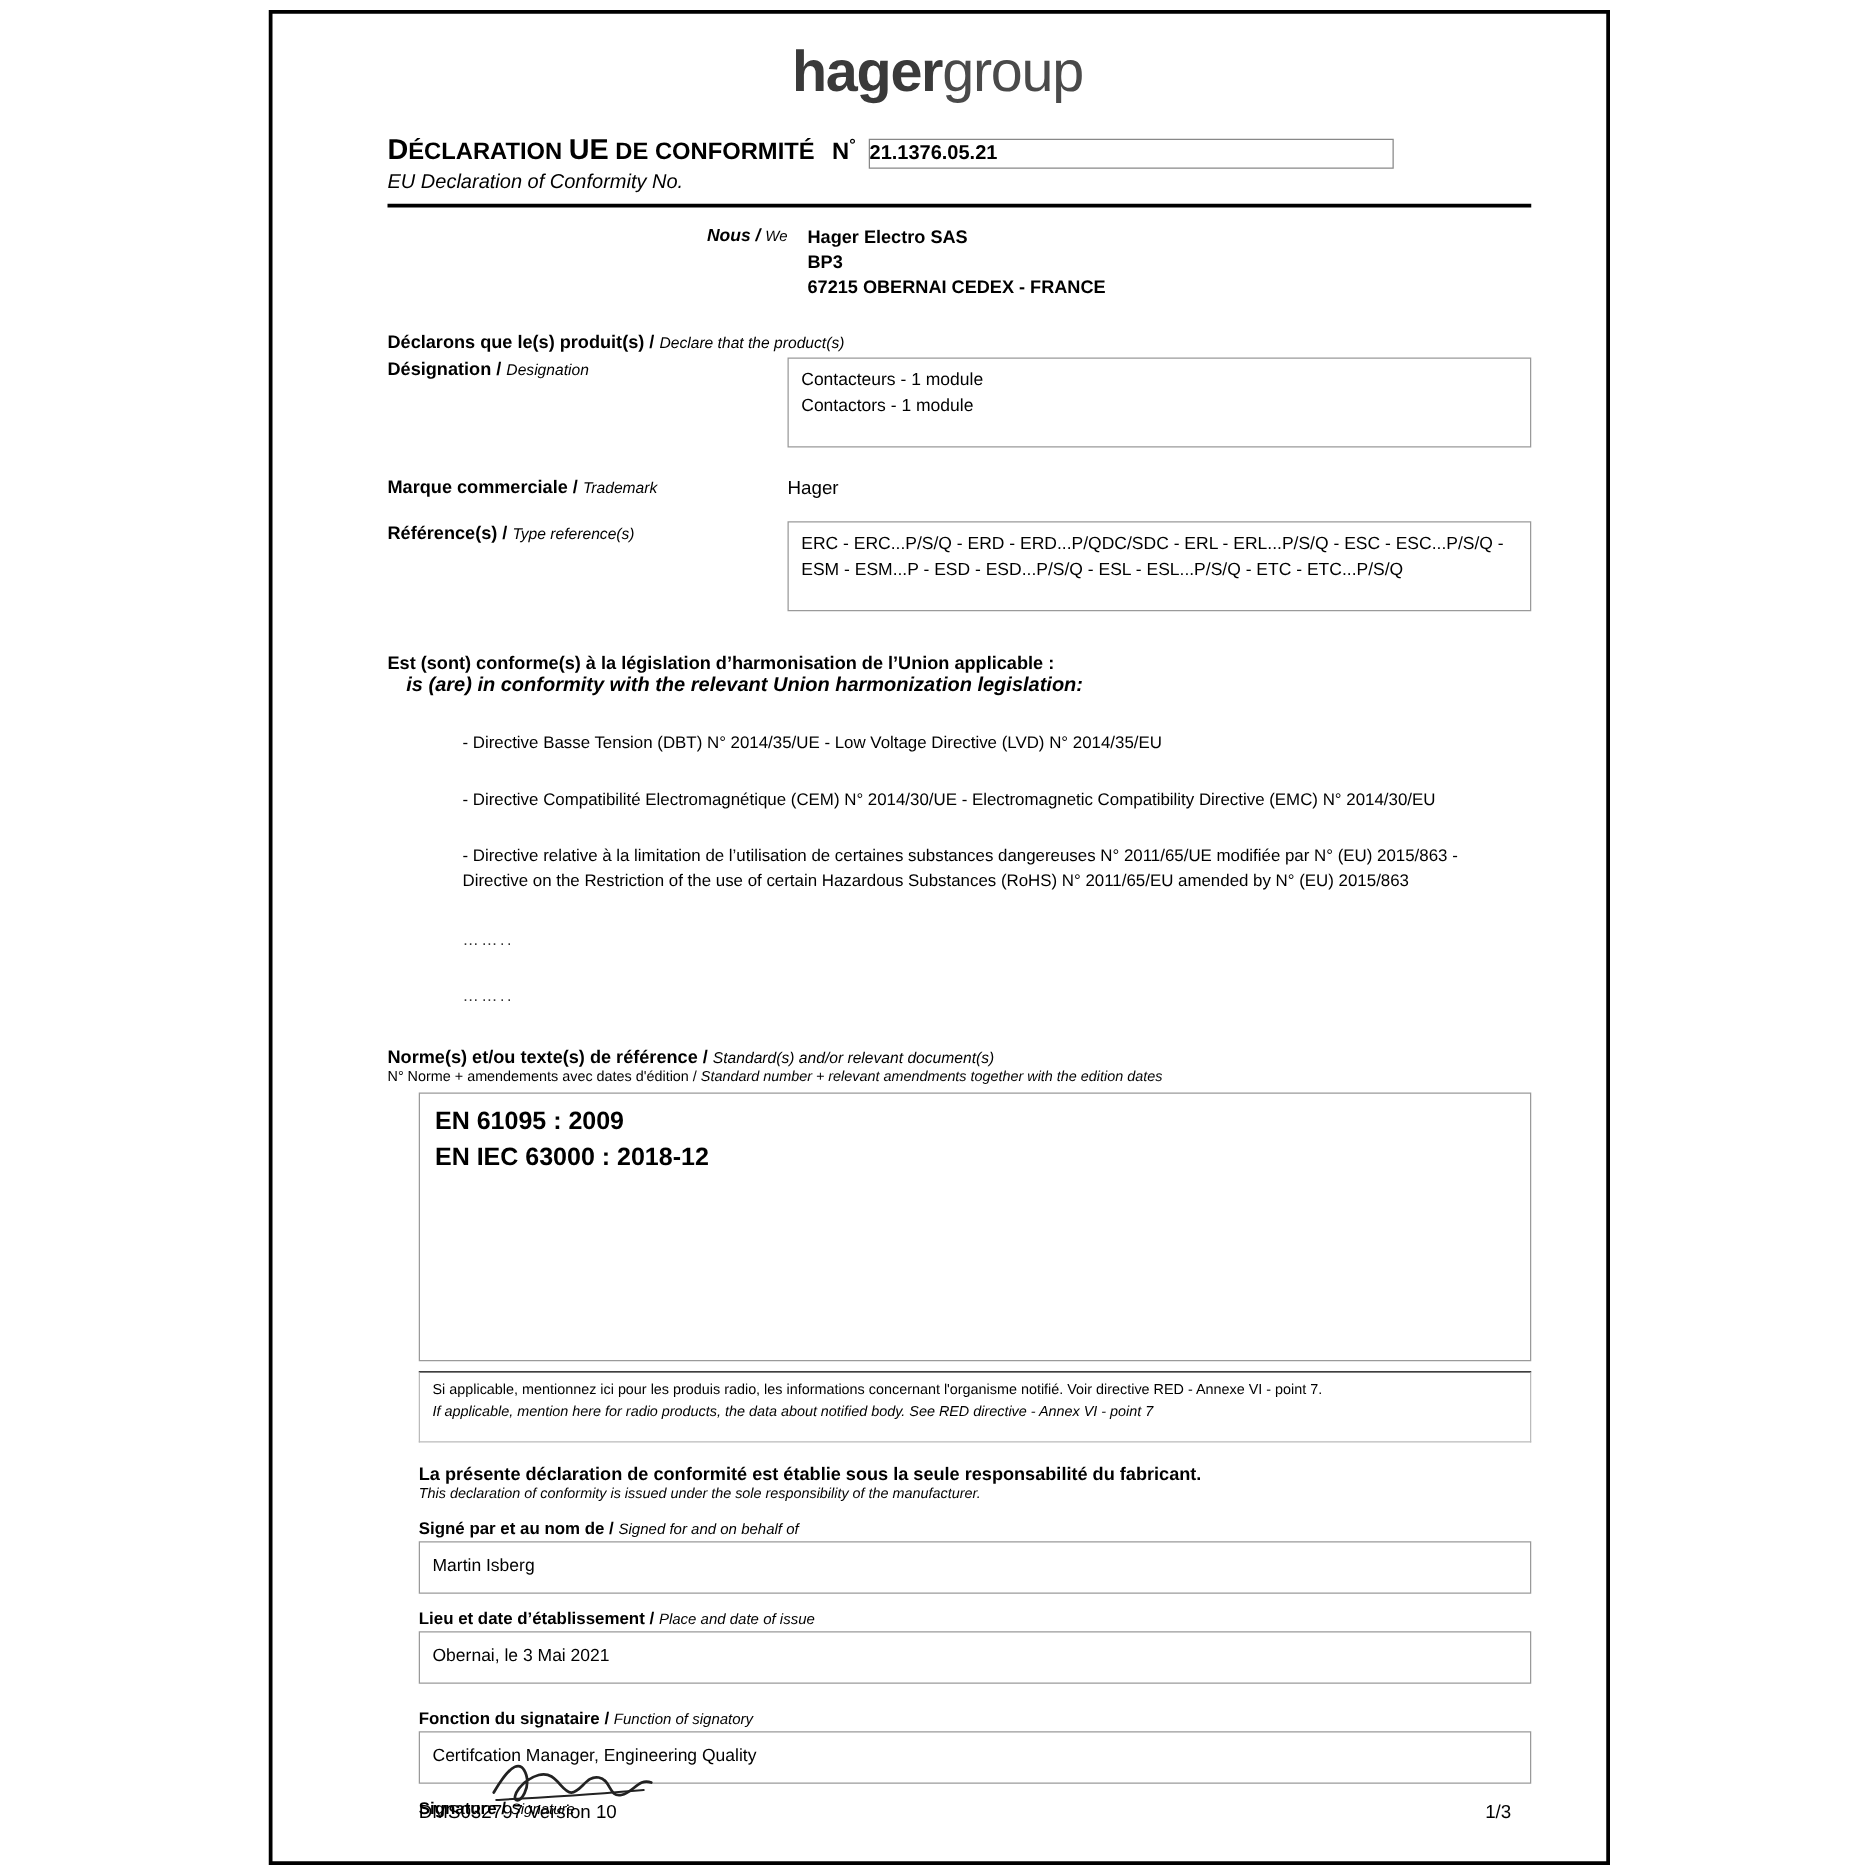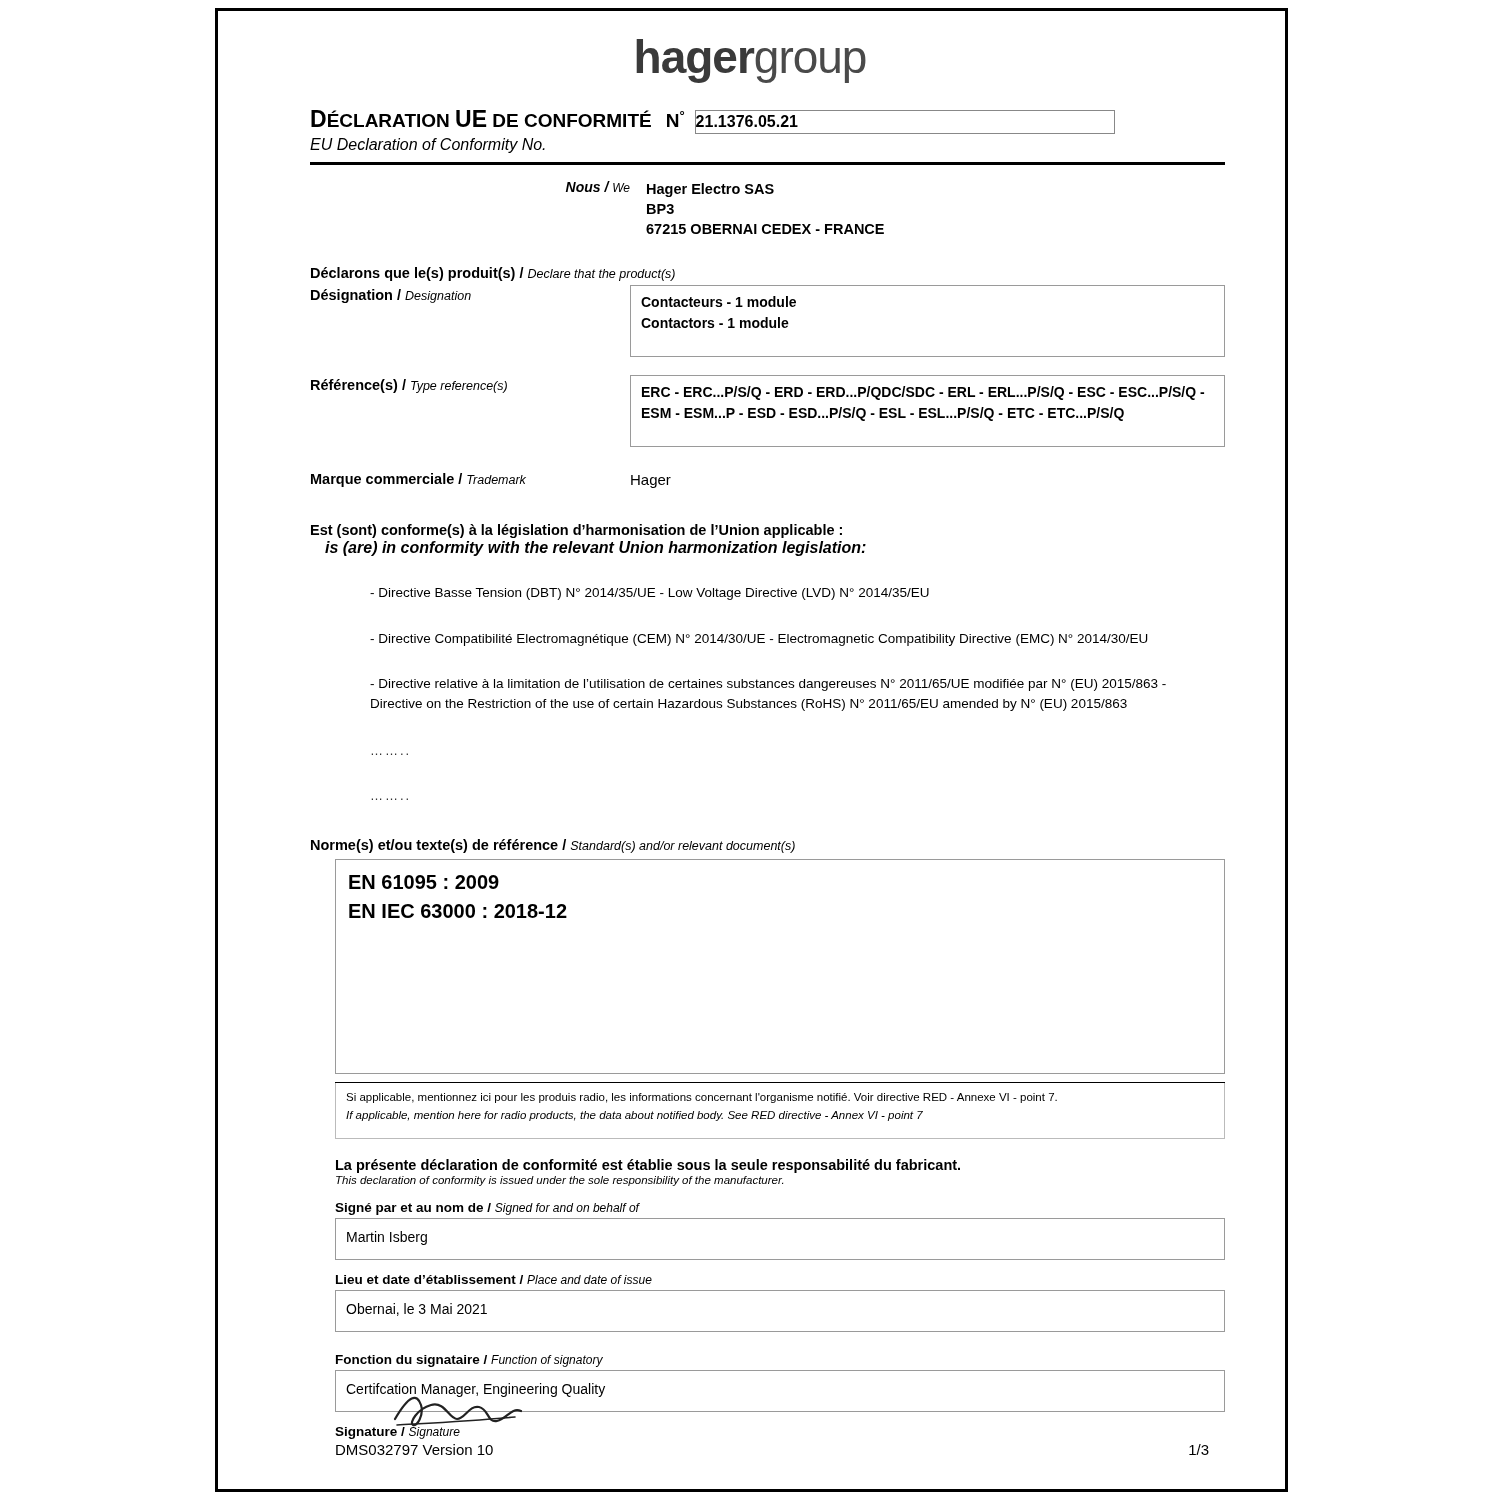--- a/index.html
+++ b/index.html
@@ -140,21 +140,21 @@
     font-weight: normal;
     font-style: italic;
     font-size: 12.5px;
   }
   .field-box {
     flex: 1;
     margin-right: 30px;
     border: 1px solid #9a9a9a;
     box-sizing: border-box;
     padding: 6px 10px;
-    font-weight: bold;
+    font-weight: normal;
     font-size: 14px;
     line-height: 1.5;
   }
   .box-desig { height: 72px; }
   .box-ref { height: 72px; }
   .plain-value {
     flex: 1;
     font-size: 15px;
     padding-top: 2px;
   }
@@ -337,53 +337,58 @@
         <span>Désignation</span>
         <span>/</span>
         <span class="en">Designation</span>
       </div>
       <div class="field-box box-desig">
         <div>Contacteurs - 1 module</div>
         <div>Contactors - 1 module</div>
       </div>
     </div>
 
+    <div class="field-row" style="margin-top:22px;">
+      <div class="field-label">
+        <span>Marque commerciale</span>
+        <span>/</span>
+        <span class="en">Trademark</span>
+      </div>
+      <div class="plain-value">Hager</div>
+    </div>
+
     <div class="field-row" style="margin-top:18px;">
       <div class="field-label">
         <span>Référence(s)</span>
         <span>/</span>
         <span class="en">Type reference(s)</span>
       </div>
       <div class="field-box box-ref">
         <span>ERC - ERC...P/S/Q - ERD - ERD...P/QDC/SDC - ERL - ERL...P/S/Q - ESC - ESC...P/S/Q - ESM - ESM...P - ESD - ESD...P/S/Q - ESL - ESL...P/S/Q - ETC - ETC...P/S/Q</span>
       </div>
     </div>
 
-    <div class="field-row" style="margin-top:22px;">
-      <div class="field-label">
-        <span>Marque commerciale</span>
-        <span>/</span>
-        <span class="en">Trademark</span>
-      </div>
-      <div class="plain-value">Hager</div>
-    </div>
-
     <div class="conform-head">Est (sont) conforme(s) à la législation d’harmonisation de l’Union applicable :</div>
     <div class="conform-head-en">is (are) in conformity with the relevant Union harmonization legislation:</div>
 
     <div class="directive">- Directive Basse Tension (DBT) N° 2014/35/UE - Low Voltage Directive (LVD) N° 2014/35/EU</div>
     <div class="directive">- Directive Compatibilité Electromagnétique (CEM) N° 2014/30/UE - Electromagnetic Compatibility Directive (EMC) N° 2014/30/EU</div>
     <div class="directive">- Directive relative à la limitation de l’utilisation de certaines substances dangereuses N° 2011/65/UE modifiée par N° (EU) 2015/863 - Directive on the Restriction of the use of certain Hazardous Substances (RoHS) N° 2011/65/EU amended by N° (EU) 2015/863</div>
     <div class="dots">……..</div>
     <div class="dots">……..</div>
 
     <div class="norm-head">
       <span>Norme(s) et/ou texte(s) de référence</span>
       <span>/</span>
       <span class="en">Standard(s) and/or relevant document(s)</span>
+    </div>
+    <div class="norm-sub">
+      <span>N° Norme + amendements avec dates d'édition</span>
+      <span>/</span>
+      <span class="en">Standard number + relevant amendments together with the edition dates</span>
     </div>
     <div class="norm-box">
       <div>EN 61095 : 2009</div>
       <div>EN IEC 63000 : 2018-12</div>
     </div>
 
     <div class="hr-thin"></div>
     <div class="radio-note">
       <div>Si applicable, mentionnez ici pour les produis radio, les informations concernant l'organisme notifié. Voir directive RED - Annexe VI - point 7.</div>
       <div class="en">If applicable, mention here for radio products, the data about notified body. See RED directive - Annex VI - point 7</div>

